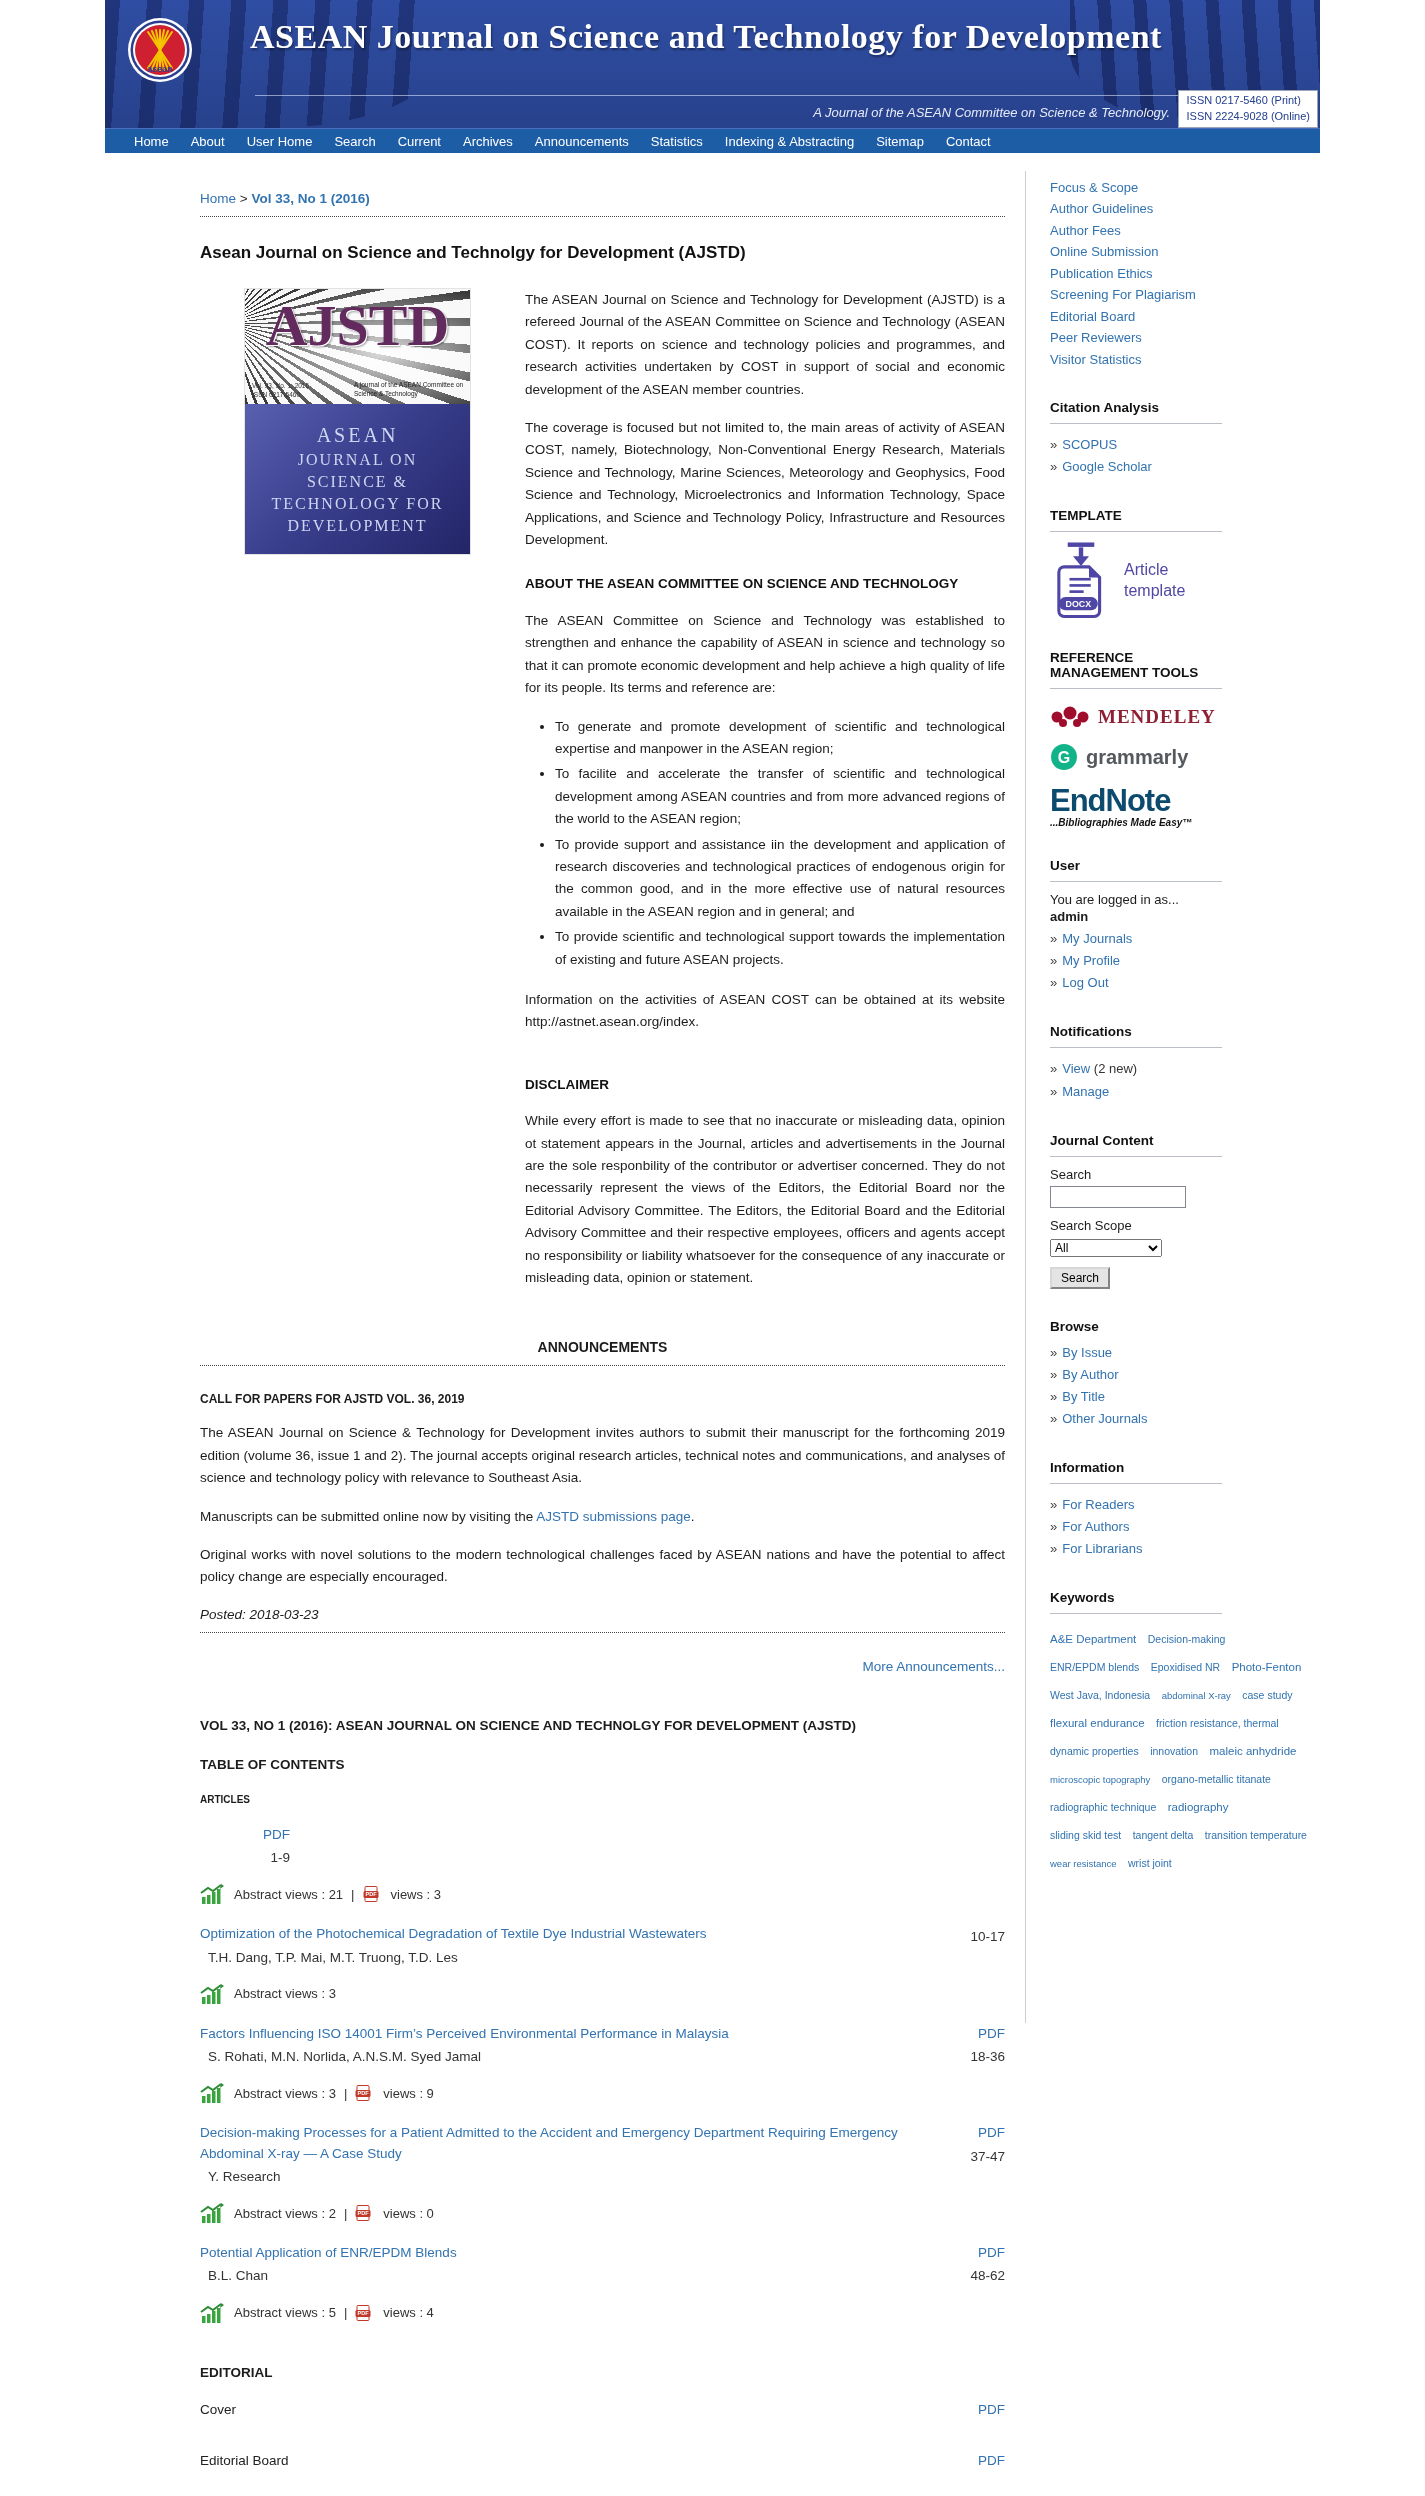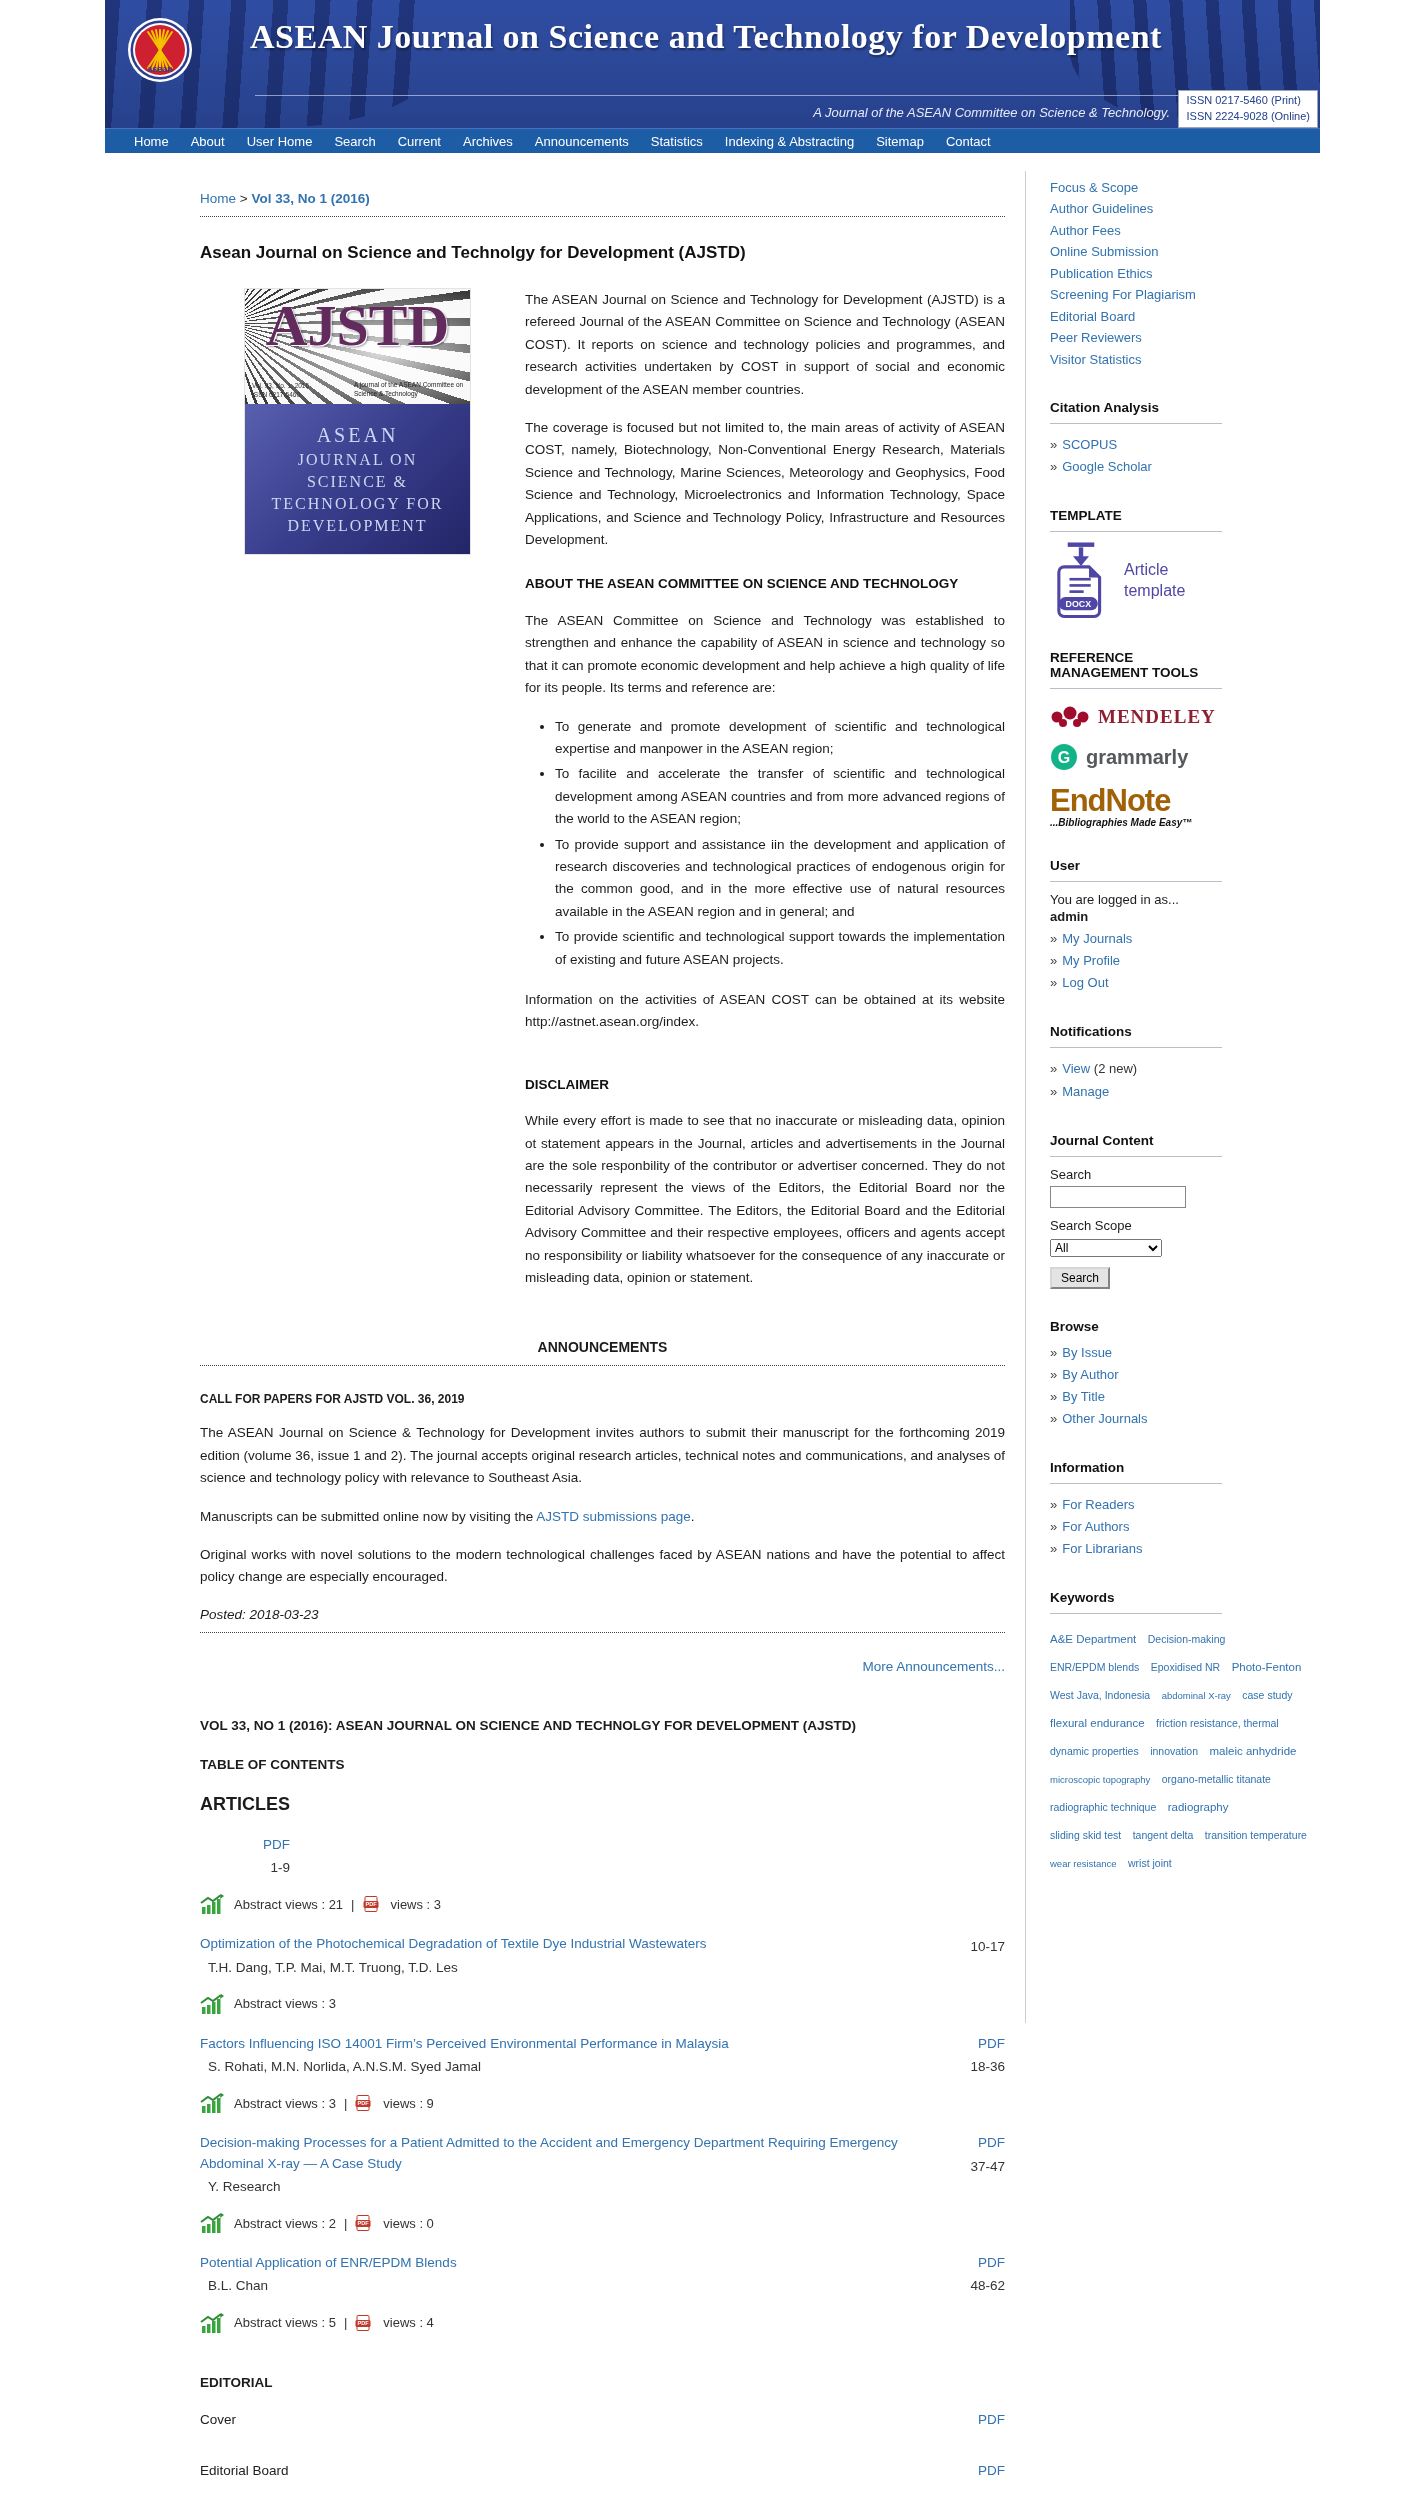--- a/index.html
+++ b/index.html
@@ -106,21 +106,21 @@
   
   .ann-heading{text-align:center;font-size:14px;font-weight:bold;margin-top:34px;}
   .ann-title{font-size:12px;font-weight:bold;margin:26px 0 0 0;}
   .ann-body p{font-size:13.5px;line-height:1.66;text-align:justify;margin:16px 0 0 0;}
   .ann-posted{font-style:italic;font-size:13.5px;margin-top:18px;}
   .ann-more{text-align:right;font-size:13.5px;margin-top:26px;}
 
   
   .issue-heading{font-size:13.5px;font-weight:bold;margin-top:44px;}
   .toc-heading{font-size:13.5px;font-weight:bold;margin-top:24px;}
-  .toc-section{font-size:18px;font-weight:bold;margin-top:22px;}
+  .toc-section{font-size:10px;font-weight:bold;margin-top:22px;}
   .toc-item{margin-top:20px;}
   .toc-row{display:flex;font-size:13.5px;line-height:1.5;}
   .toc-title-cell{flex:1;max-width:770px;}
   .toc-title-cell .authors{color:#333;margin-top:3px;padding-left:8px;}
   .toc-right{width:90px;text-align:right;color:#333;}
   .toc-right .pages{margin-top:3px;}
   .stats-row{display:flex;align-items:center;margin-top:16px;font-size:13px;color:#333;}
   .stats-row .txt{margin-left:10px;}
   .stats-row .pipe{margin:0 8px;}
   .stats-row .views{margin-left:10px;}
@@ -137,21 +137,21 @@
   .mlinks{list-style:none;margin:0;padding:0;font-size:13px;line-height:1.7;}
   .mlinks .mk{color:#444;margin-right:5px;}
   .muted{color:#333;}
   .tmpl{display:flex;align-items:center;margin-top:4px;}
   .tmpl-label{margin-left:12px;font-size:16px;color:#4f46a5;line-height:1.3;}
   .brand{margin-top:16px;}
   .brand-row{display:flex;align-items:center;margin-top:14px;}
   .mendeley-text{font-family:"Liberation Serif",serif;font-weight:bold;font-size:19px;color:#8f1f33;letter-spacing:1px;margin-left:8px;}
   .grammarly-text{font-weight:bold;font-size:20px;color:#55585c;margin-left:8px;}
   .endnote{margin-top:14px;line-height:1;}
-  .endnote-word{font-weight:bold;font-size:31px;color:#a16207;letter-spacing:-1px;}
+  .endnote-word{font-weight:bold;font-size:31px;color:#0c4a6e;letter-spacing:-1px;}
   .endnote-tag{font-size:10px;font-weight:bold;font-style:italic;color:#111;margin-top:2px;}
   .user-line{font-size:13px;margin:2px 0;}
   .user-name{font-weight:bold;font-size:13px;margin:2px 0 4px 0;}
   .jc-label{font-size:13px;margin:10px 0 4px 0;}
   .jc-input{width:130px;height:18px;border:1px solid #828790;background:#fff;}
   .jc-select{width:112px;font-size:12px;margin-top:2px;}
   .jc-btn{
     margin-top:10px;font-size:12px;padding:2px 9px;background:#e4e4e4;
     border:2px outset #d7d7d7;font-family:"Liberation Sans",sans-serif;
   }

